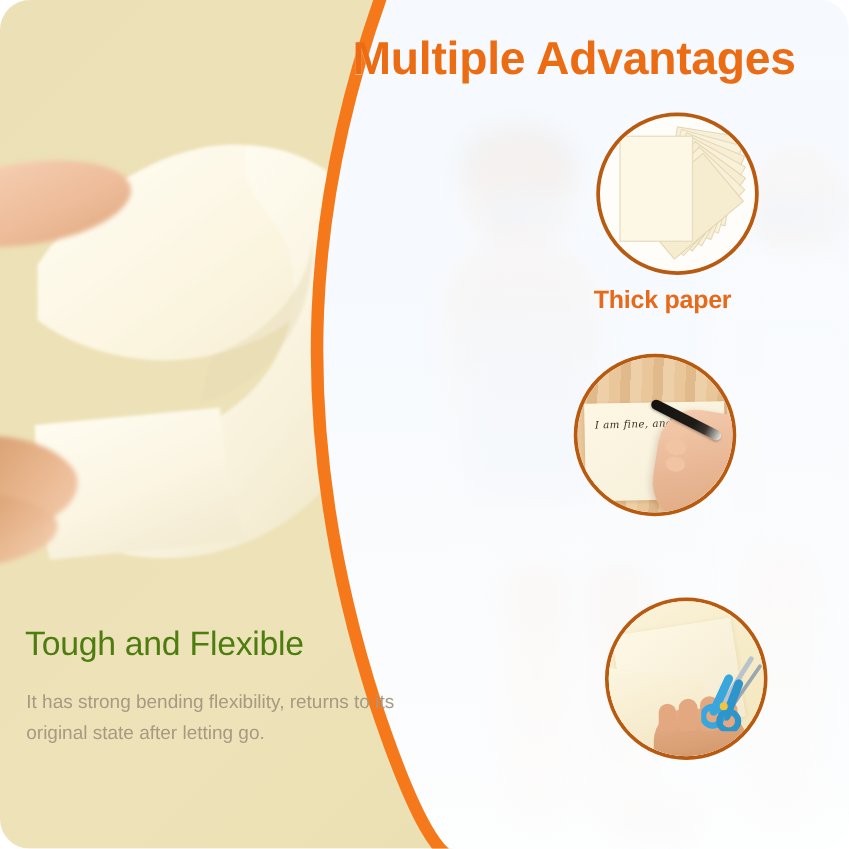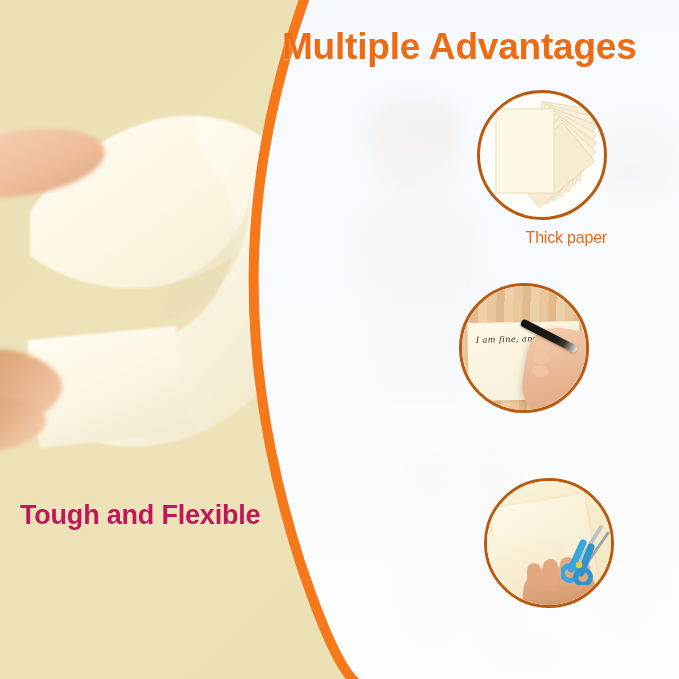--- a/index.html
+++ b/index.html
@@ -1,21 +1,21 @@
 <!DOCTYPE html>
 <html><head>
 <meta charset="utf-8">
 <style>
   html,body{margin:0;padding:0;}
   body{
     width:679px;height:679px;overflow:hidden;
     font-family:"Liberation Sans",sans-serif;
     background:#ffffff;
   }
-  #stage{position:relative;width:679px;height:679px;overflow:hidden;}
+  #stage{position:relative;width:679px;height:679px;overflow:hidden;border-radius:24px;}
 
   
   .bg-right{
     position:absolute;inset:0;
     background:
       linear-gradient(180deg,#f0f6fd 0%,#eef4fc 42%,#f4f7fb 70%,#fafbfd 100%);
   }
   
   .ghost{position:absolute;filter:blur(9px);opacity:.32;}
   .ghost-head-a{
@@ -79,37 +79,37 @@
   .headline{
     position:absolute;left:282px;top:26px;width:392px;
     font-size:37px;font-weight:bold;letter-spacing:-.2px;
     color:#ec6c13;line-height:1.12;
     text-shadow:0 1px 0 rgba(255,255,255,.5);
   }
 
   
   .left-title{
     position:absolute;left:20px;top:500px;
-    font-size:27px;font-weight:bold;color:#be185d;letter-spacing:-.2px;text-align:center;
+    font-size:27px;font-weight:normal;color:#4d7c0f;letter-spacing:-.2px;text-align:center;
   }
   .left-para{
     position:absolute;left:21px;top:550px;width:330px;
     font-size:15.2px;line-height:1.62;color:#a79a83;
   }
 
   
   .feature{position:absolute;}
   .f-circle{
     position:relative;width:130px;height:130px;border-radius:50%;
     border:3px solid #b85a10;overflow:hidden;background:#fffdf9;
     box-sizing:border-box;
   }
   .f-label{
-    margin-top:9px;text-align:right;
-    font-size:16px;font-weight:normal;color:#e8691a;letter-spacing:-.2px;
+    margin-top:9px;text-align:left;
+    font-size:20px;font-weight:bold;color:#e8691a;letter-spacing:-.2px;
     white-space:nowrap;
   }
 
   #feature-thick{left:477px;top:90px;}
   #feature-thick .f-label{margin-left:-2px;}
   #feature-smooth{left:459px;top:283px;}
   #feature-smooth .f-label{margin-left:0px;}
   #feature-neat{left:484px;top:478px;}
   #feature-neat .f-label{margin-left:-4px;}
 
@@ -262,20 +262,21 @@
                  C6,452 -20,456 -40,452 Z" fill="url(#skinBot)" opacity=".92"></path>
       </g>
     </g>
 
     <path d="M306,-6 C250,150 226,330 300,562 C334,664 352,684 366,690" fill="none" stroke="#f5791b" stroke-width="10" stroke-linecap="round"></path>
   </svg>
 
   <div class="headline">Multiple Advantages</div>
 
   <div class="left-title">Tough and Flexible</div>
+  <div class="left-para">It has strong bending flexibility, returns to its original state after letting go.</div>
 
   <div class="feature" id="feature-thick">
     <div class="f-circle">
       <svg class="stack" viewBox="0 0 124 124">
         <g>
           <rect x="56" y="12" width="50" height="72" fill="#f7efd7" stroke="#e3d6b4" stroke-width=".8" transform="rotate(9 81 48)"></rect>
           <rect x="55" y="16" width="50" height="72" fill="#f9f2dd" stroke="#e5d9b9" stroke-width=".8" transform="rotate(15 80 52)"></rect>
           <rect x="54" y="20" width="50" height="72" fill="#f7eed5" stroke="#e3d5b2" stroke-width=".8" transform="rotate(22 79 56)"></rect>
           <rect x="52" y="24" width="50" height="72" fill="#f9f1da" stroke="#e5d8b6" stroke-width=".8" transform="rotate(29 77 60)"></rect>
           <rect x="50" y="28" width="50" height="72" fill="#f6edd2" stroke="#e2d4b0" stroke-width=".8" transform="rotate(36 75 64)"></rect>

